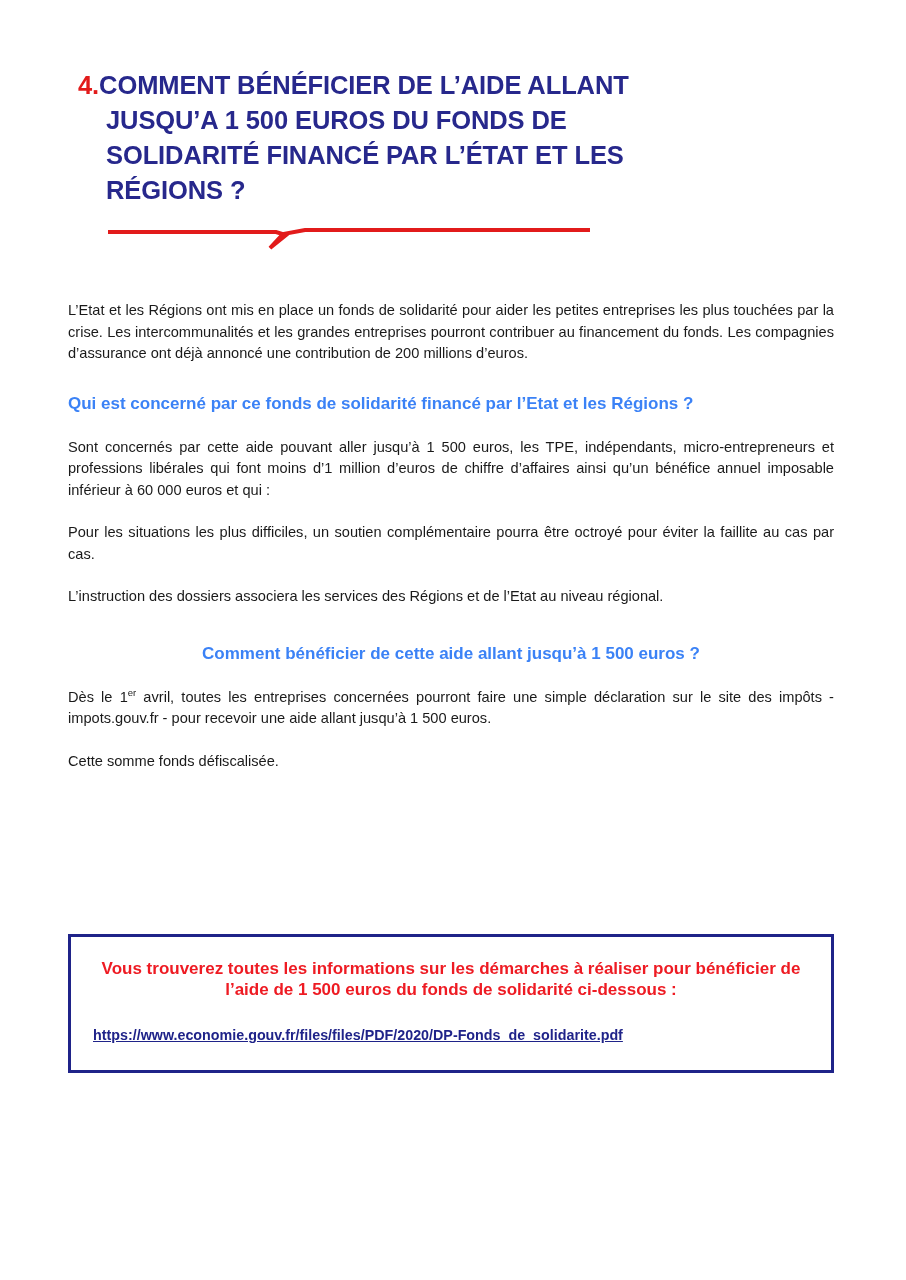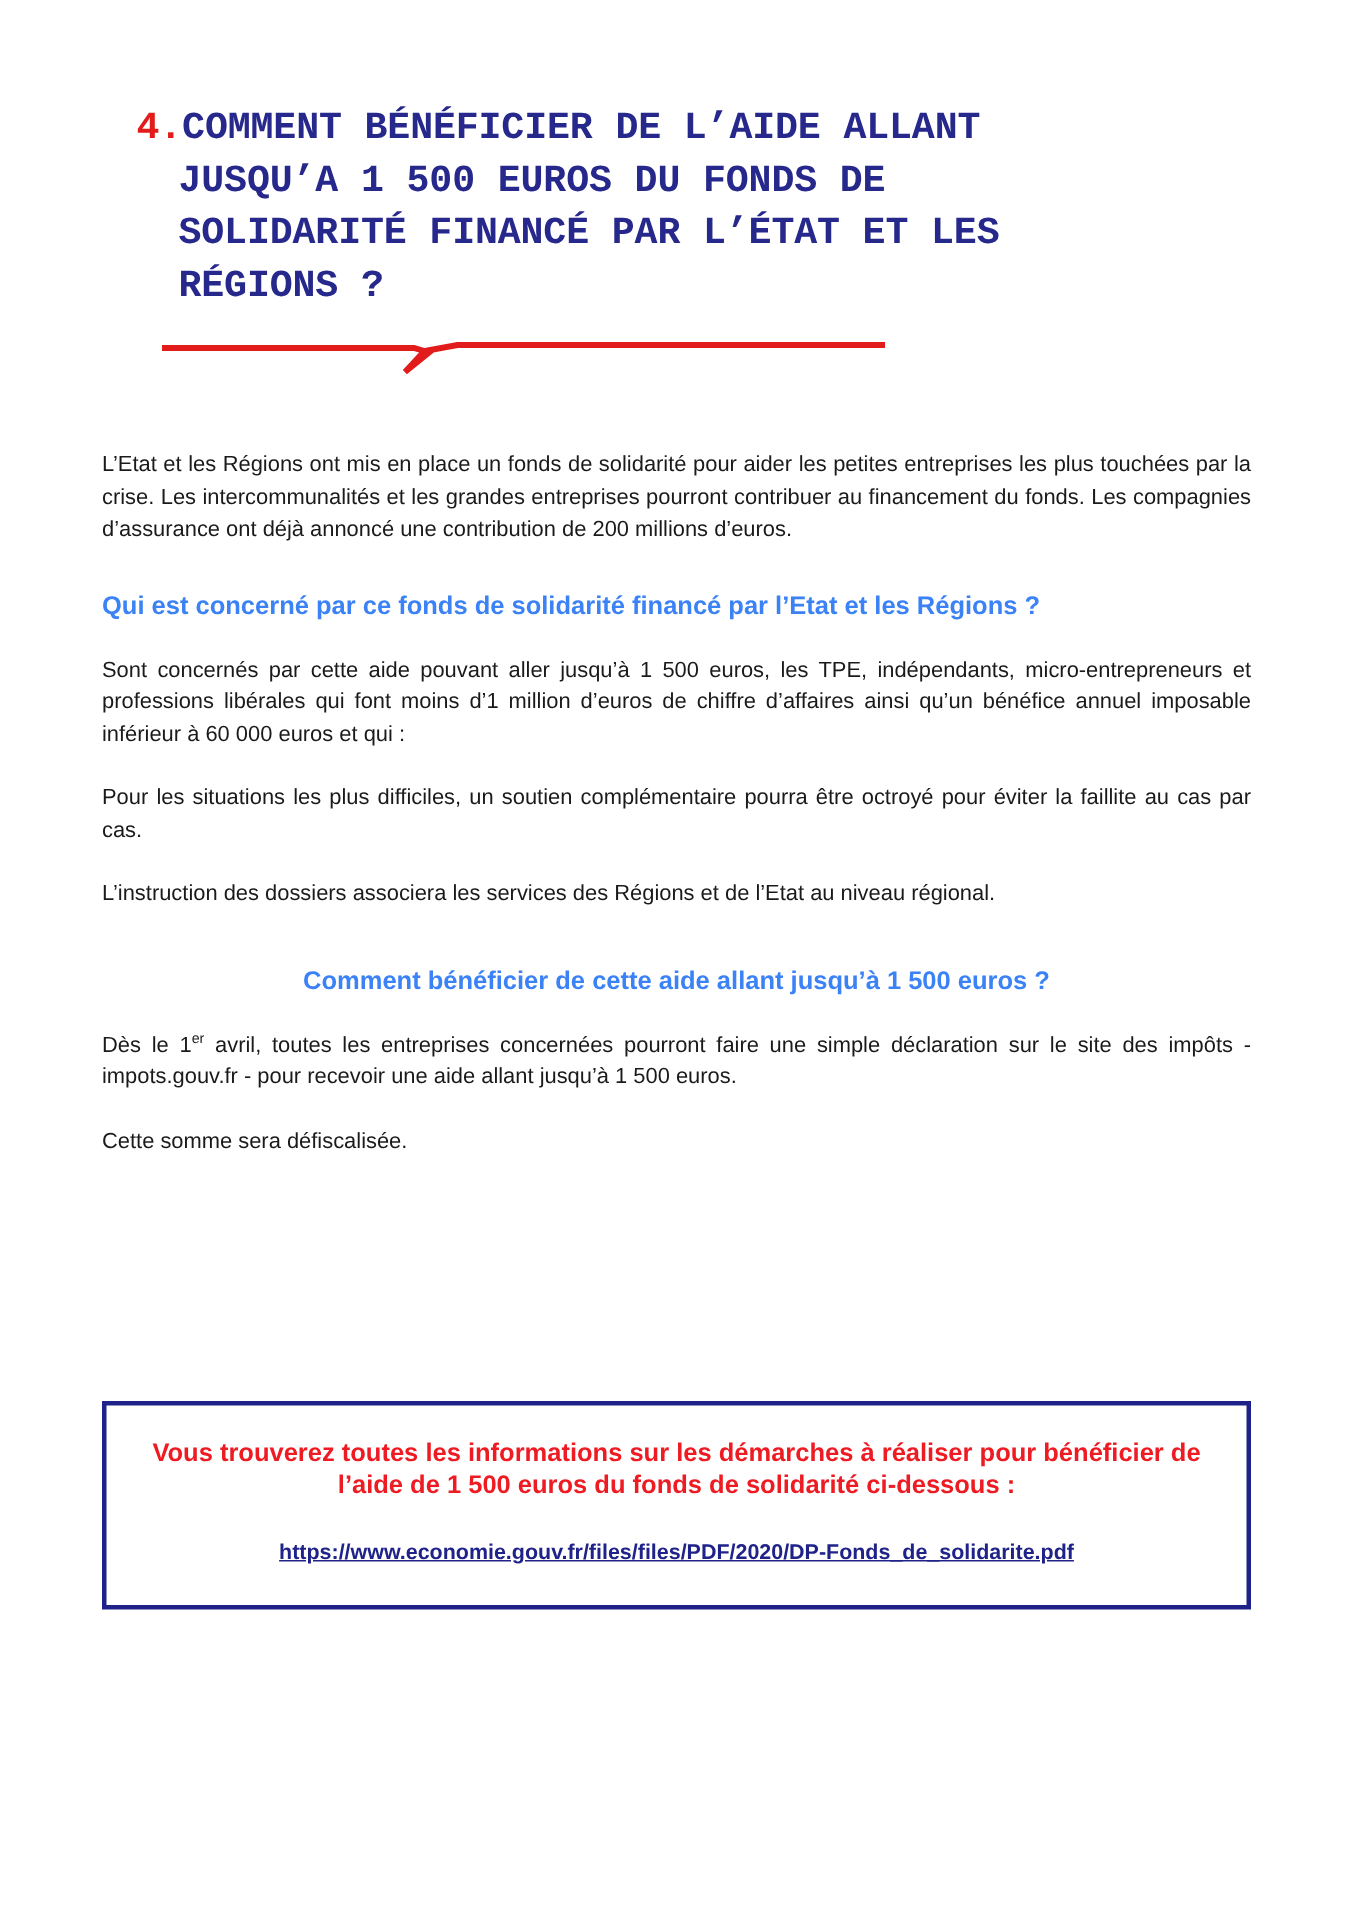--- a/index.html
+++ b/index.html
@@ -19,24 +19,23 @@
   .page {
     position: relative;
     width: 906px;
     height: 1280px;
     background: #ffffff;
   }
 
   
   .title-wrap {
     position: absolute;
-    left: 91px;
+    left: 78px;
     top: 68px;
     width: 700px;
-    font-family: Liberation Mono, monospace;
   }
   .title-line {
     display: block;
     font-size: 25.5px;
     line-height: 35px;
     font-weight: bold;
     color: #27288C;
     letter-spacing: -0.1px;
     white-space: nowrap;
   }
@@ -126,21 +125,21 @@
   .callout-text {
     margin: 0;
     font-size: 17px;
     line-height: 21px;
     font-weight: bold;
     color: #EE1B23;
     text-align: center;
   }
   .callout-link {
     margin: 26px 0 4px 0;
-    text-align: center;
+    text-align: left;
   }
   .callout-link a {
     font-size: 14.3px;
     font-weight: bold;
     color: #1F2389;
     text-decoration: underline;
   }
 </style>
 </head>
 <body>
@@ -168,21 +167,21 @@
 
 
     <p class="body spaced">Pour les situations les plus difficiles, un soutien complémentaire pourra être octroyé pour éviter la faillite au cas par cas.</p>
 
     <p class="body spaced">L’instruction des dossiers associera les services des Régions et de l’Etat au niveau régional.</p>
 
     <p class="h-red nojust h-red-gap">Comment bénéficier de cette aide allant jusqu’à 1 500 euros ?</p>
 
     <p class="body spaced"><span>Dès le 1</span><sup class="ordinal">er</sup><span> avril, toutes les entreprises concernées pourront faire une simple déclaration sur le site des impôts - impots.gouv.fr - pour recevoir une aide allant jusqu’à 1 500 euros.</span></p>
 
-    <p class="body spaced">Cette somme sera défiscalisée.</p>
+    <p class="body spaced">Cette somme fonds défiscalisée.</p>
 
   </div>
 
   <div class="callout">
     <p class="callout-text">Vous trouverez toutes les informations sur les démarches à réaliser pour bénéficier de l’aide de 1 500 euros du fonds de solidarité ci-dessous :</p>
     <p class="callout-link">
       <a href="#">https://www.economie.gouv.fr/files/files/PDF/2020/DP-Fonds_de_solidarite.pdf</a>
     </p>
   </div>
 

